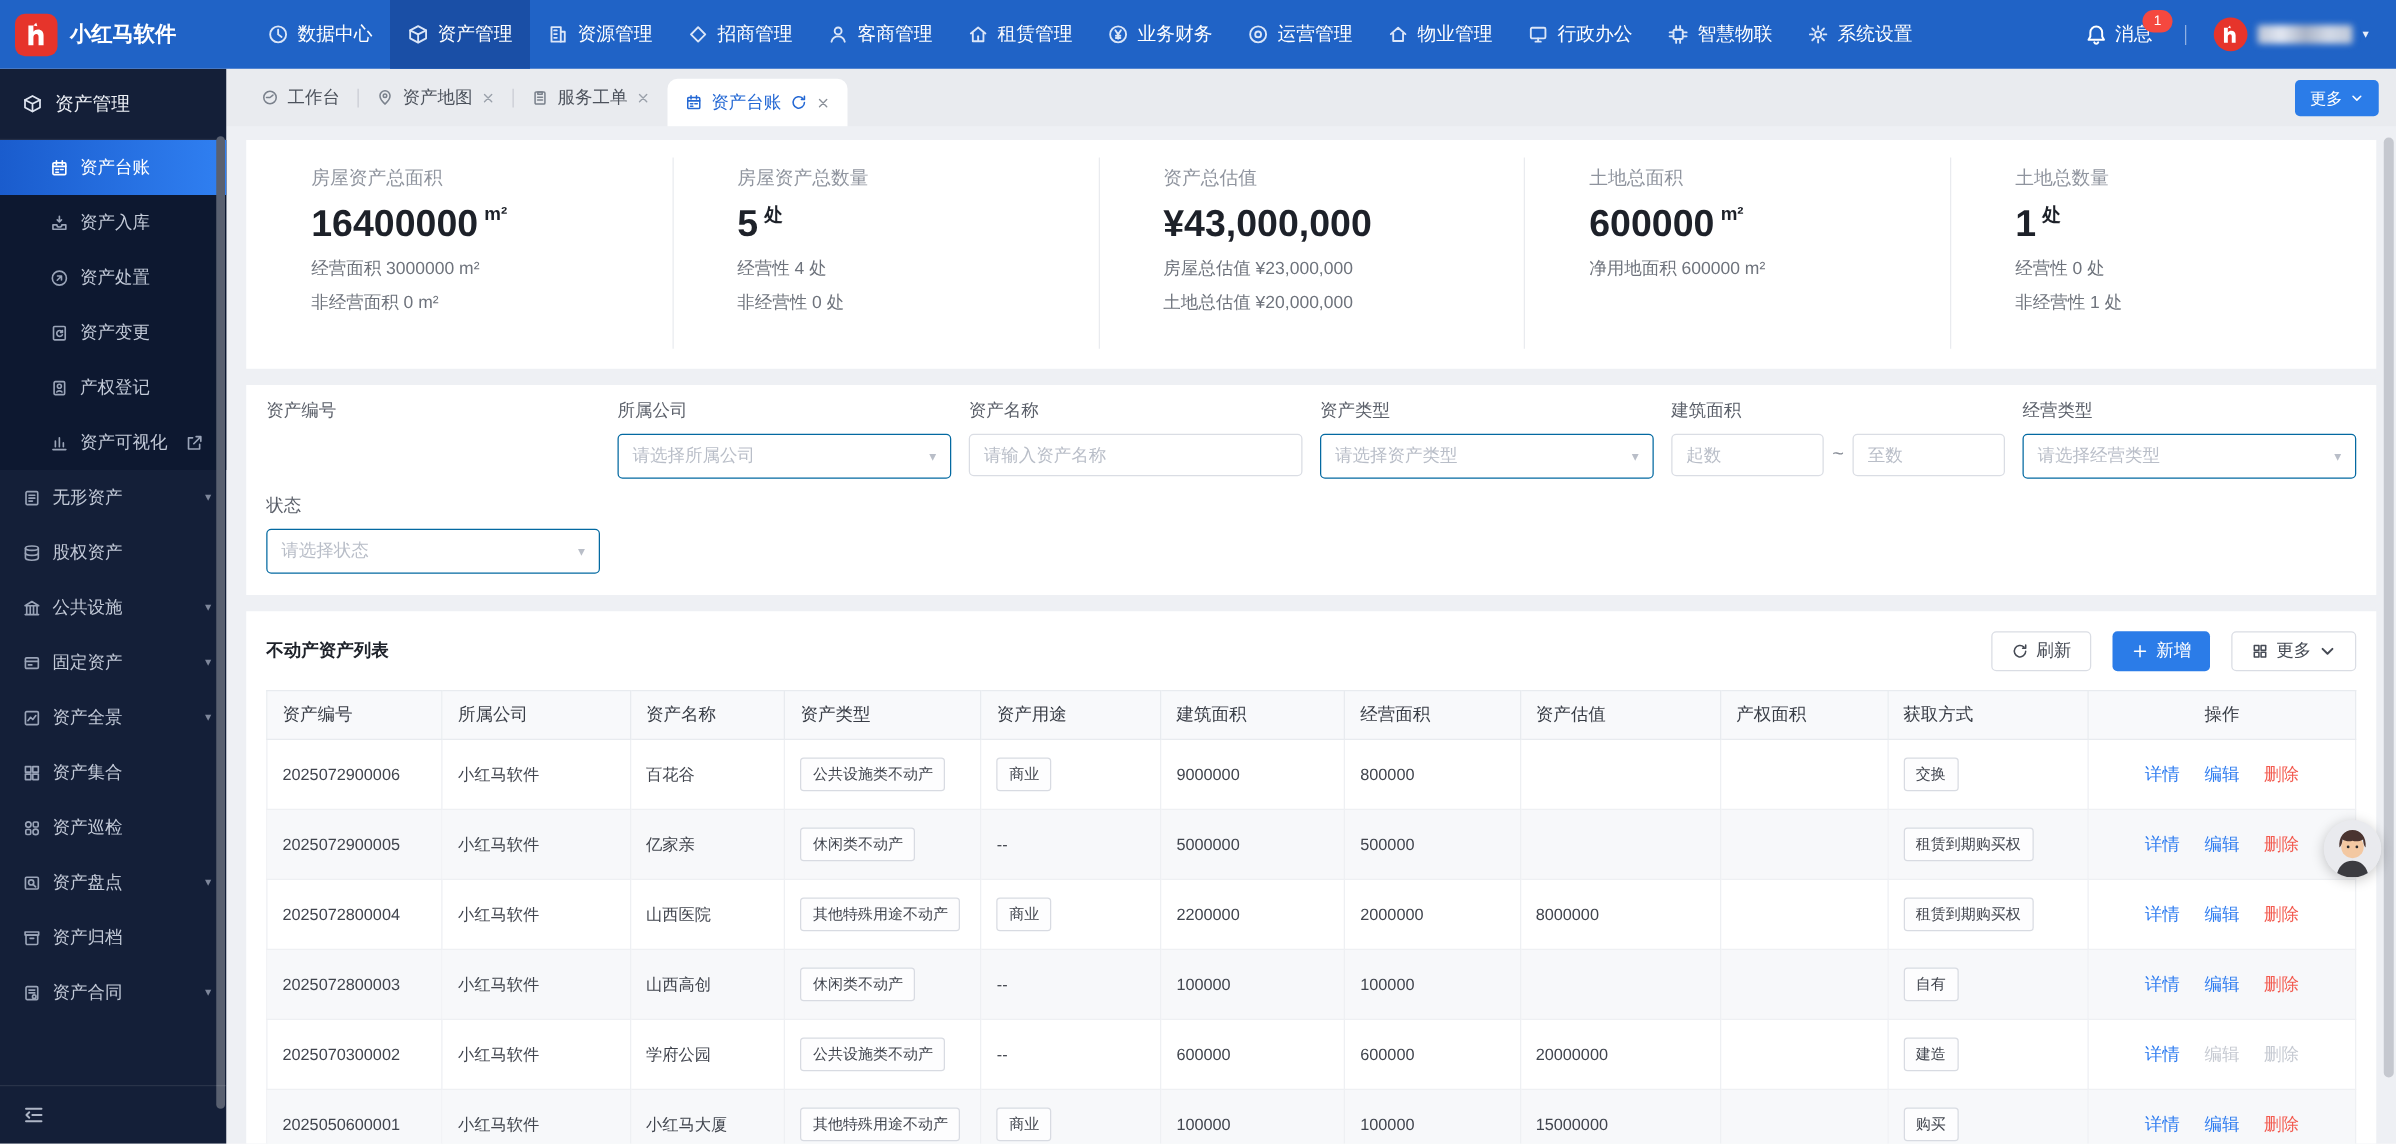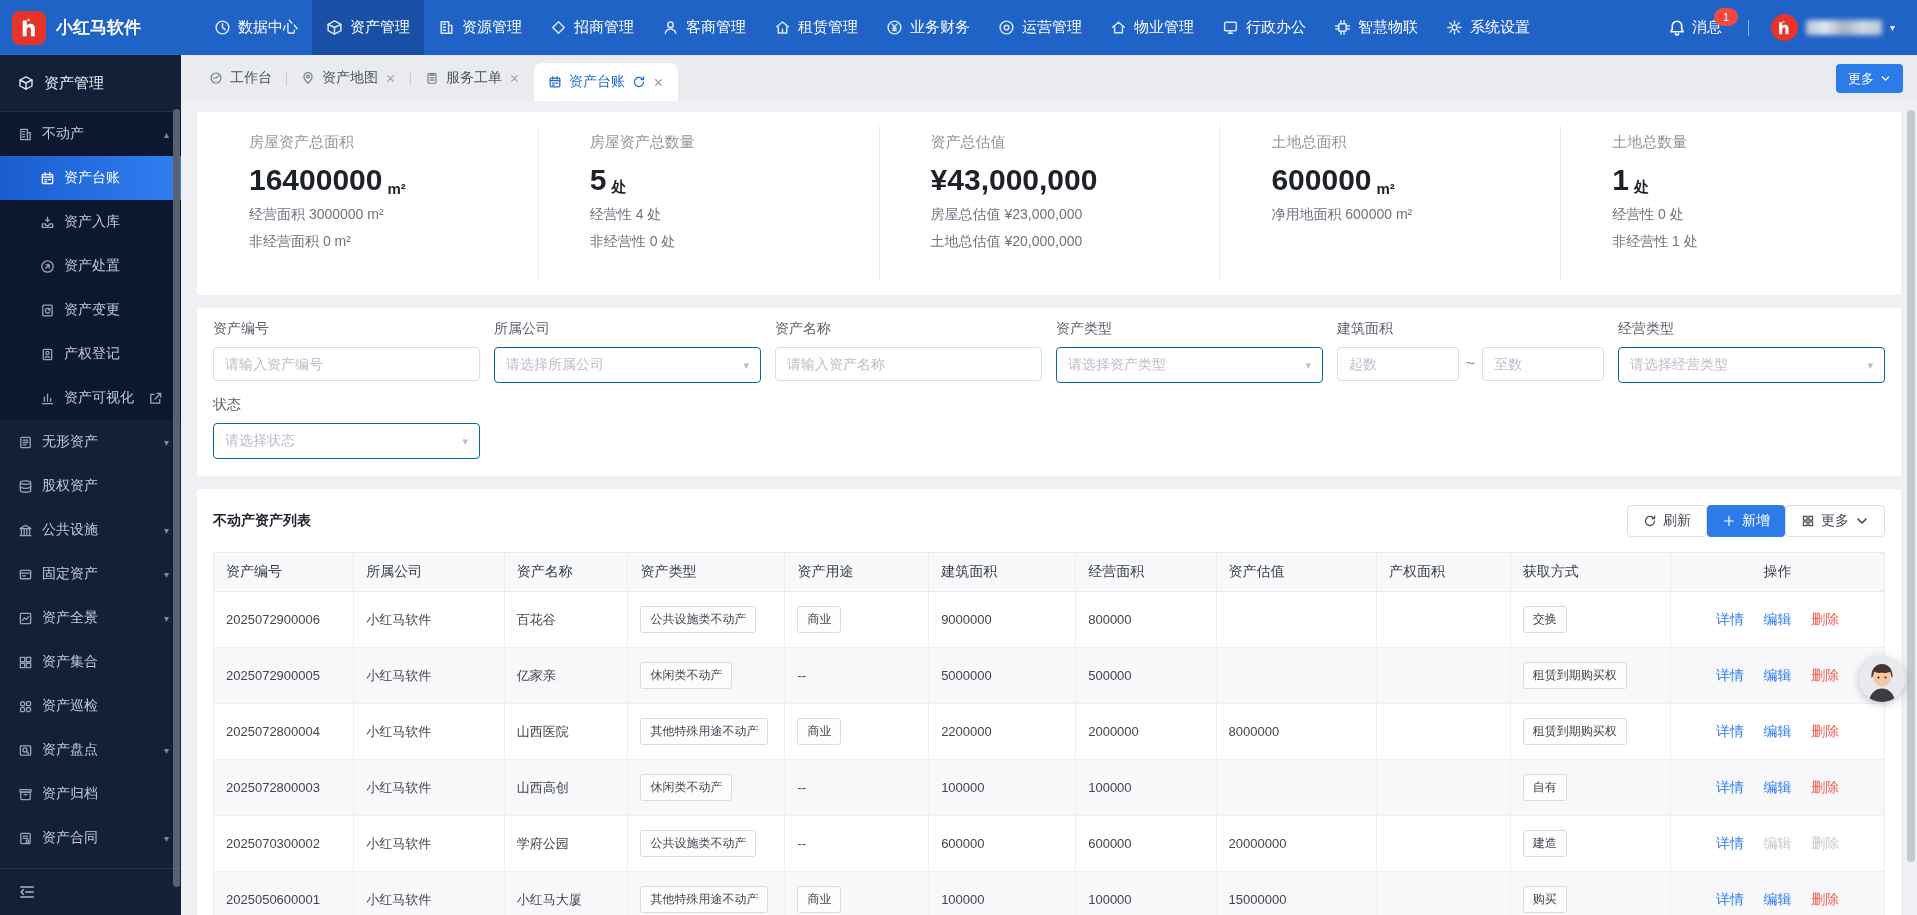--- a/index.html
+++ b/index.html
@@ -58,21 +58,21 @@
   .tab-sep{width:1px;height:15px;background:#c9ccd3}
   .tab-more{position:absolute;right:14px;top:9px;height:29px;background:#2b7ce8;color:#fff;border:none;border-radius:4px;
             font-size:13px;display:flex;align-items:center;gap:6px;padding:0 12px;cursor:pointer;font-family:inherit}
   .tab-more .icn{width:11px;height:11px}
   
   .content{position:absolute;left:181px;top:101px;right:0;bottom:0;overflow:hidden}
   .stats-panel{margin:11px 16px 0;background:#fff;height:183px;display:flex}
   .stat-card{flex:1;padding:21px 10px 0 52px;position:relative}
   .stat-card + .stat-card::before{content:"";position:absolute;left:0;top:14px;bottom:16px;width:1px;background:#e9ebef}
   .stat-label{font-size:15px;color:#8f949e}
-  .stat-value{margin-top:11px;font-size:30px;font-weight:700;color:#1d2129;display:flex;align-items:flex-end;white-space:nowrap}
+  .stat-value{margin-top:11px;font-size:30px;font-weight:700;color:#1d2129;display:flex;align-items:flex-start;white-space:nowrap}
   .stat-unit{font-size:15px;margin-left:5px;font-weight:700}
   .stat-sub{margin-top:9px;font-size:14px;color:#6e737c;white-space:nowrap}
   .stat-sub:first-of-type{margin-top:15px}
   
   .filter-panel{margin:13px 16px 0;background:#fff;padding:12px 16px 17px}
   .filter-grid{display:grid;grid-template-columns:repeat(6,1fr);column-gap:14px;row-gap:13px}
   .f-label{font-size:14px;color:#5a5f69;margin-bottom:9px}
   .f-box{height:34px;border:1px solid #0369a1;border-radius:4px;display:flex;align-items:center;padding:0 11px;
          font-size:14px;color:#b9bec8;background:#fff;cursor:pointer}
   .f-box .chev{margin-left:auto;color:#b9bec8;font-size:11px}
@@ -84,21 +84,21 @@
   .f-buttons{grid-column:2/5;display:flex;align-items:flex-end;gap:18px}
   .btn{height:34px;border-radius:4px;font-size:14px;display:flex;align-items:center;gap:6px;padding:0 15px;
        cursor:pointer;font-family:inherit;white-space:nowrap}
   .btn .icn{width:14px;height:14px}
   .btn-primary{background:#2b7ce8;color:#fff;border:none}
   .btn-plain{background:#fff;color:#454a54;border:1px solid #dadde4}
   
   .list-panel{margin:13px 16px 0;background:#fff;padding:16px 16px 0;height:820px;box-sizing:border-box}
   .list-head{display:flex;align-items:center}
   .list-title{font-size:14px;font-weight:700;color:#1d2129}
-  .list-actions{margin-left:auto;display:flex;gap:0}
+  .list-actions{margin-left:auto;display:flex;gap:17px}
   .list-actions .btn{height:32px}
   table{width:100%;border-collapse:collapse;margin-top:15px;table-layout:fixed}
   th{height:38px;background:#f8f9fb;font-weight:400;color:#383d46;font-size:14px;text-align:left;padding:0 12px;
      border:1px solid #e8ebef;white-space:nowrap;overflow:hidden}
   td{height:55px;padding:0 12px;font-size:13px;color:#41454e;border:1px solid #eef0f3;background:#fff;
      white-space:nowrap;overflow:hidden}
   tr.even td{background:#f7f8fa}
   th.c-actions,td.c-actions{text-align:center}
   .tag{display:inline-block;border:1px solid #d8dbe2;background:#fdfdfe;border-radius:3px;padding:4px 9px;font-size:12px;color:#41454e}
   .lnk{font-size:14px;margin:0 8px;color:#2e7cf0;cursor:pointer}
@@ -263,30 +263,20 @@
     <span class="icn" id="side-title-icon">
         <svg viewBox="0 0 16 16" fill="none" stroke="currentColor" stroke-width="1.4" stroke-linecap="round" stroke-linejoin="round">
           <path d="M8 1.8 14 5v6L8 14.2 2 11V5z"></path>
           <path d="M2 5l6 3 6-3M8 8v6"></path>
         </svg>
       </span>
     <span>资产管理</span>
   </div>
   <div id="side-menu">
       <div class="group-wrap">
-      <div class="menu-item">
-        <span class="icn ">
-            <svg viewBox="0 0 16 16" fill="none" stroke="currentColor" stroke-width="1.4" stroke-linecap="round" stroke-linejoin="round">
-              <rect x="3" y="2.5" width="7" height="11"></rect>
-              <path d="M10 6h3v7.5h-3M5 5h2M5 7.8h2M5 10.6h2"></path>
-            </svg>
-          </span>
-          <span>不动产</span>
-        <span class="chev">▴</span>
-        </div>
         <div class="menu-item child active">
         <span class="icn ">
             <svg viewBox="0 0 16 16" fill="none" stroke="currentColor" stroke-width="1.4" stroke-linecap="round" stroke-linejoin="round">
               <rect x="2.5" y="3.5" width="11" height="10" rx="1"></rect>
               <path d="M2.5 6.5h11M5.5 1.8v3M10.5 1.8v3M5 9.2h2.2M9 9.2h2.2M5 11.5h2.2"></path>
             </svg>
           </span>
           <span>资产台账</span>
         </div>
         <div class="menu-item child">
@@ -558,21 +548,21 @@
     <div class="stat-label">土地总数量</div>
     <div class="stat-value">1<span class="stat-unit">处</span></div>
     <div class="stat-sub">经营性 0 处</div>
         <div class="stat-sub">非经营性 1 处</div>
   </div>
     </div>
 
   <div class="filter-panel">
     <div class="filter-grid" id="filter-fields">
         <div class="f-field">
-      <div class="f-label">资产编号</div><input class="f-input" placeholder="请输入资产编号" style=""></div>
+      <div class="f-label">资产编号</div></div>
         <div class="f-field">
       <div class="f-label">所属公司</div>
           <div class="f-box">
             <span>请选择所属公司</span>
             <span class="chev">▾</span>
           </div>
         </div>
         <div class="f-field">
       <div class="f-label">资产名称</div><input class="f-input" placeholder="请输入资产名称" style=""></div>
         <div class="f-field">

